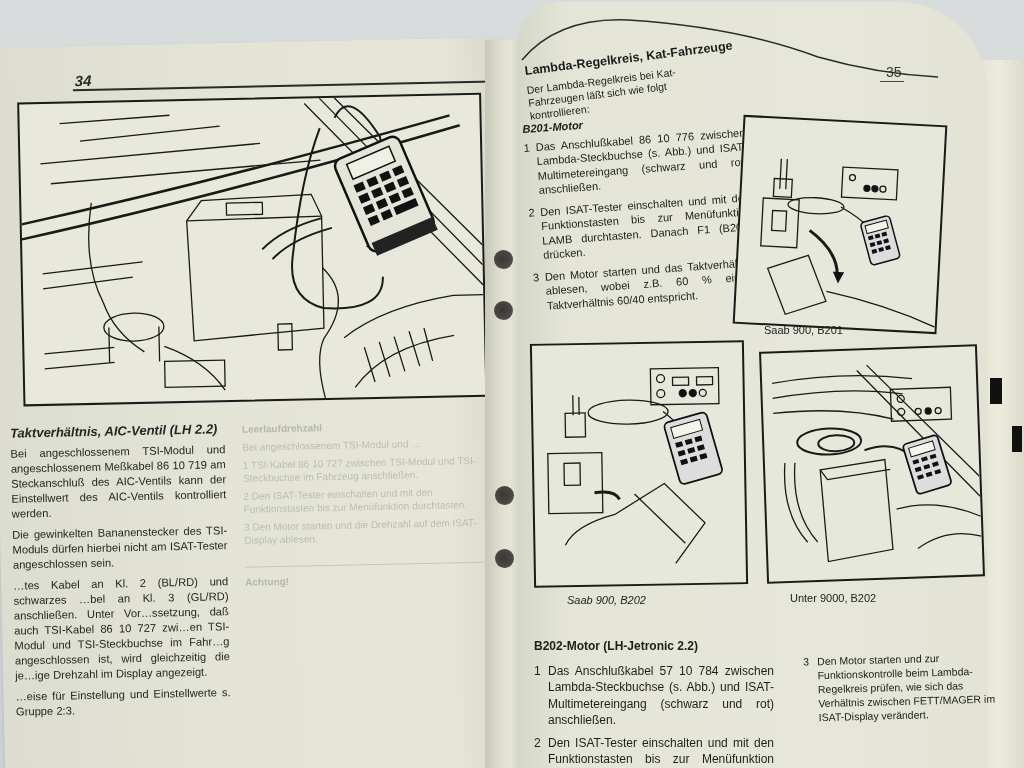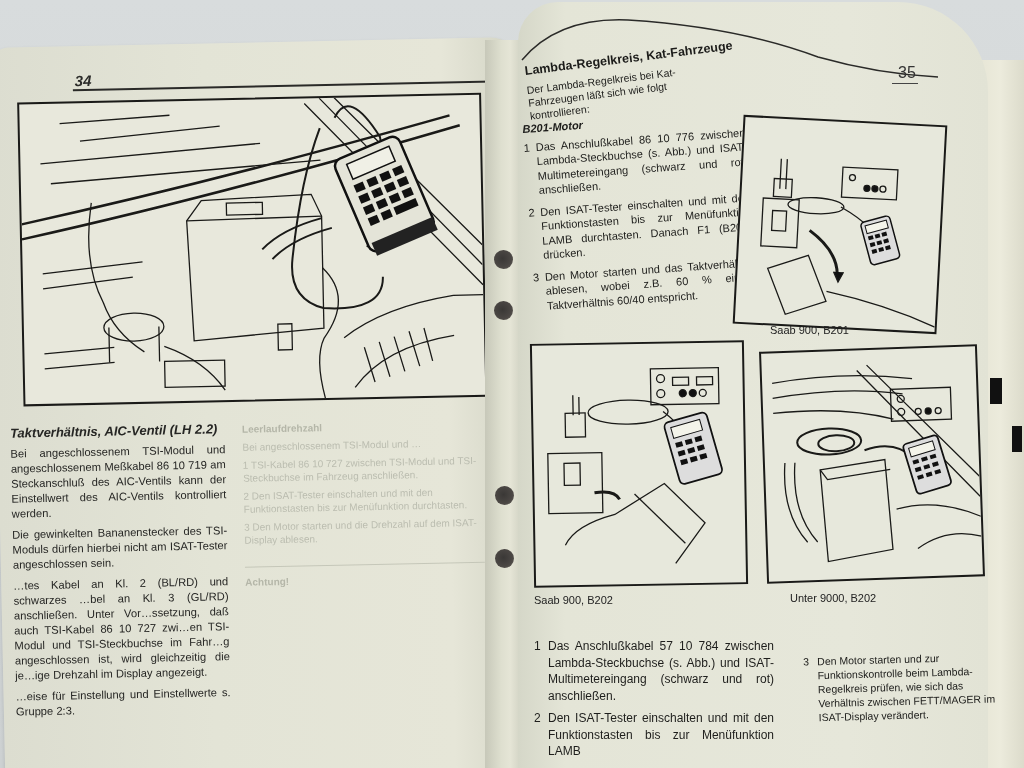--- a/index.html
+++ b/index.html
@@ -28,30 +28,30 @@
     background:radial-gradient(circle at 45% 45%,#3a3836 0%,#4b4744 60%,#6d6962 100%);}
   
   .page-right{position:absolute;left:518px;top:2px;width:470px;height:780px;
     background:linear-gradient(90deg,#d5d7c8 0%,#e4e5d7 10%,#e6e7da 70%,#e2e3d5 100%);
     border-radius:40px 90px 0 0;}
   .page-edge{position:absolute;left:965px;top:60px;width:59px;height:720px;
     background:linear-gradient(90deg,#e3e2d2 0%,#ecebdc 60%,#dcdbcb 100%);}
   .page-right .arc{position:absolute;left:0;top:0;}
   .title-r{position:absolute;left:6px;top:62px;font-size:12.5px;font-weight:bold;transform:rotate(-7deg);transform-origin:0 0;}
   .intro-r{position:absolute;left:8px;top:82px;width:200px;font-size:10.5px;line-height:13px;transform:rotate(-7deg);transform-origin:0 0;}
-  .pnum-r{position:absolute;left:380px;top:62px;font-size:16px;color:#333;}
+  .pnum-r{position:absolute;left:368px;top:62px;font-size:14px;color:#333;}
   .pnum-r::after{content:"";position:absolute;left:-6px;right:-2px;bottom:-2px;height:1px;background:#444;}
   .b201{position:absolute;left:4px;top:120px;width:222px;font-size:11px;line-height:14.5px;transform:rotate(-4deg);transform-origin:0 0;}
   .b201 h4{margin:0 0 4px 0;font-size:11px;font-style:italic;font-weight:bold;}
   .step{display:flex;margin:0 0 7px 0;}
   .step .n{width:12px;flex:none;}
   .step .t{flex:1;text-align:justify;}
   .fig{position:absolute;border:2px solid #1a1a18;background:#e7e8dc;overflow:hidden;}
   .cap{position:absolute;font-size:11px;color:#222;}
-  .cap.it{}
+  .cap.it{font-style:italic;margin-left:33px;}
   .b202{position:absolute;left:16px;top:636px;width:240px;font-size:12px;line-height:16.5px;color:#1e1e1c;}
   .b202 h4{margin:0 0 8px 0;font-size:12px;font-weight:bold;}
   .b202 .step{margin-bottom:6px;}
   .b202 .n{width:14px;}
   .col2{position:absolute;left:286px;top:650px;width:192px;font-size:10.5px;line-height:14px;transform:rotate(-1.5deg);}
   .tab-mark{position:absolute;background:#111;}
   svg{display:block;}
 </style>
 </head>
 <body>
@@ -201,21 +201,21 @@
         <rect x="4" y="22" width="5" height="4"></rect>
             <rect x="11" y="22" width="5" height="4"></rect>
             <rect x="18" y="22" width="5" height="4"></rect>
         <rect x="4" y="29" width="5" height="4"></rect>
             <rect x="11" y="29" width="5" height="4"></rect>
             <rect x="18" y="29" width="5" height="4"></rect>
           </g>
       </g>
     </svg>
   </div>
-  <div class="cap" style="left:252px;top:322px;">Saab 900, B201</div>
+  <div class="cap" style="left:246px;top:322px;">Saab 900, B201</div>
 
   <div class="fig" style="left:14px;top:340px;width:210px;height:240px;transform:rotate(-1deg);">
     <svg width="210" height="240">
       <g fill="none" stroke="#1a1a18" stroke-width="1.3">
         <rect x="118" y="25" width="68" height="36"></rect>
         <rect x="140" y="34" width="16" height="8"></rect>
           <rect x="164" y="34" width="16" height="8"></rect>
         <circle cx="128" cy="35" r="4"></circle>
           <circle cx="128" cy="50" r="4"></circle>
         <circle cx="150" cy="50" r="3.5" fill="#111"></circle>
@@ -282,20 +282,21 @@
         <rect x="5" y="34" width="6" height="4"></rect>
             <rect x="14" y="34" width="6" height="4"></rect>
             <rect x="23" y="34" width="6" height="4"></rect>
           </g>
       </g>
     </svg>
   </div>
   <div class="cap" style="left:272px;top:590px;">Unter 9000, B202</div>
 
   <div class="b202">
+    <h4>B202-Motor (LH-Jetronic 2.2)</h4>
     <div class="step">
       <span class="n">1</span>
       <span class="t">Das Anschlußkabel 57 10 784 zwischen Lambda-Steckbuchse (s. Abb.) und ISAT-Multimetereingang (schwarz und rot) anschließen.</span>
     </div>
     <div class="step">
       <span class="n">2</span>
       <span class="t">Den ISAT-Tester einschalten und mit den Funktionstasten bis zur Menüfunktion LAMB</span>
     </div>
   </div>
   <div class="col2">

